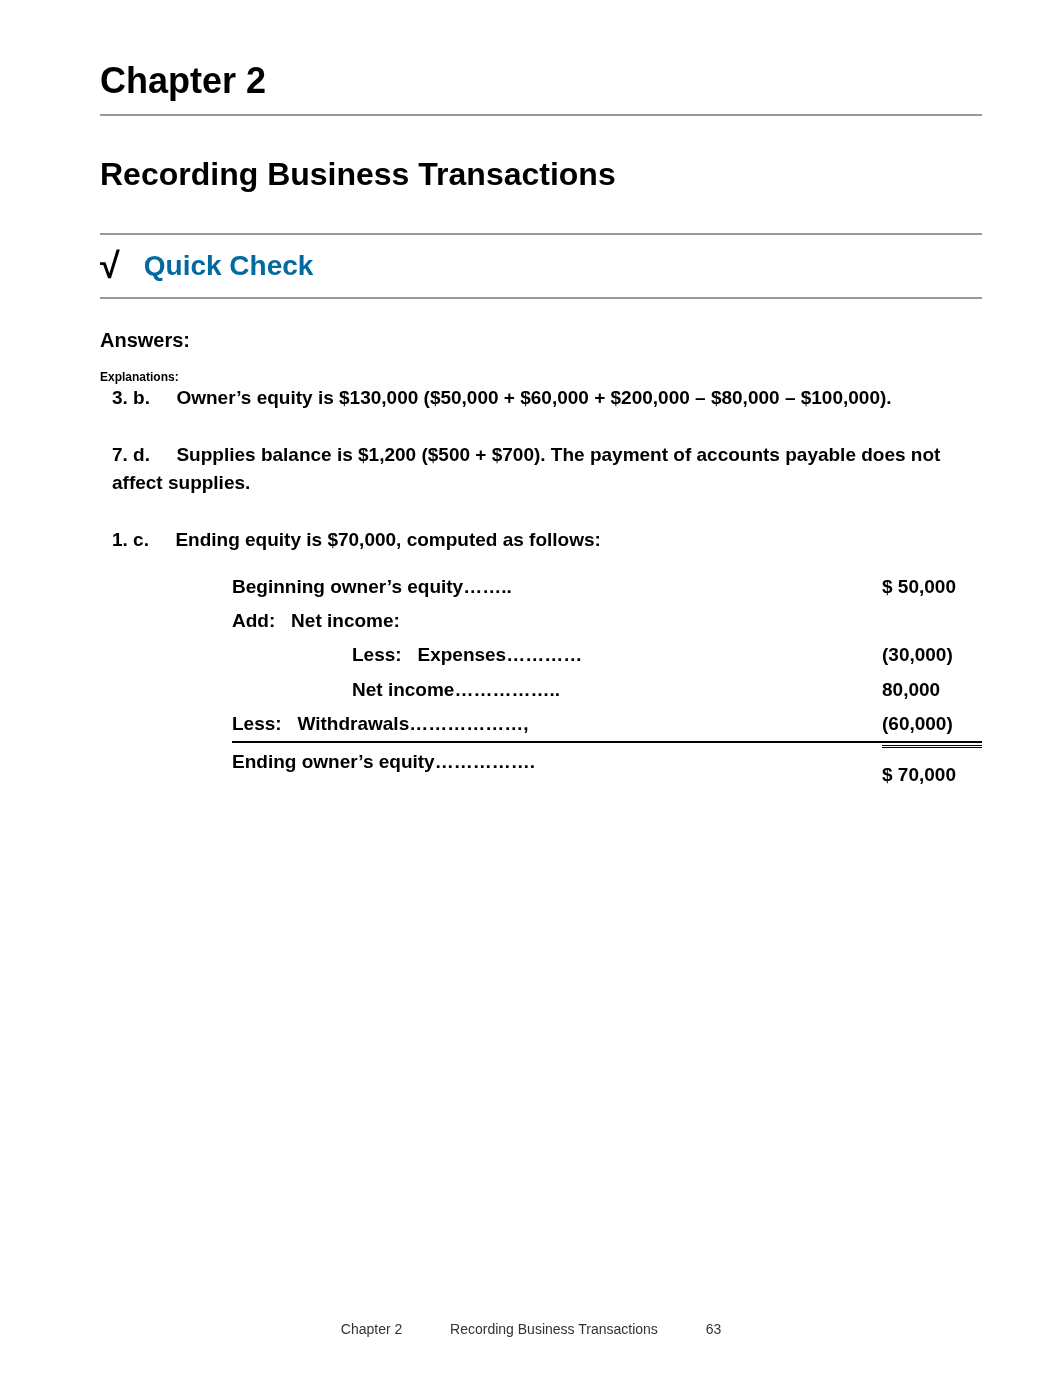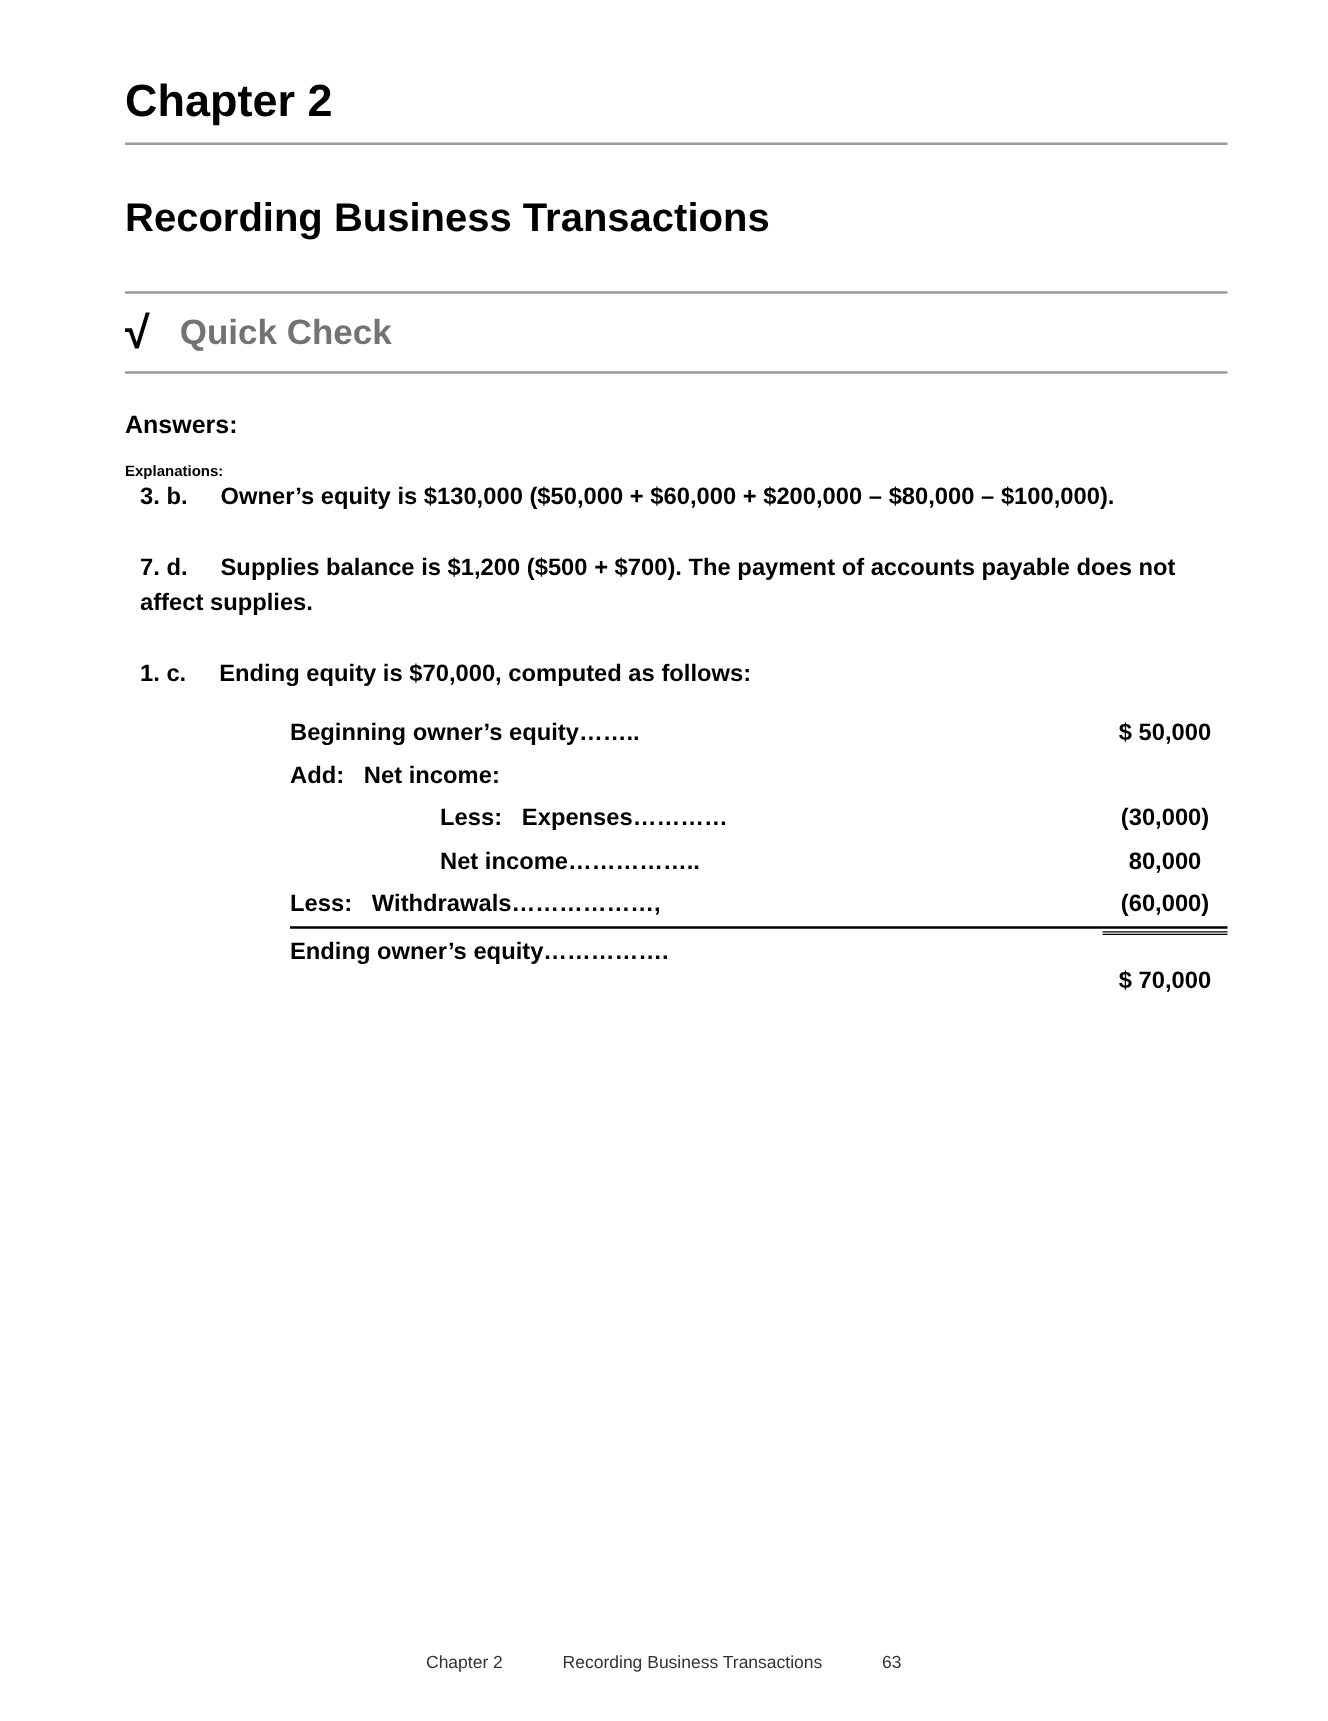--- a/index.html
+++ b/index.html
@@ -49,21 +49,21 @@
 
     .sqrt-symbol {
       font-size: 36px;
       font-weight: bold;
       color: #000;
     }
 
     .quick-check-title {
       font-size: 28px;
       font-weight: 900;
-      color: #737373;
+      color: #0369a1;
     }
 
     .answers-label {
       font-size: 20px;
       font-weight: 900;
       margin-bottom: 18px;
     }
 
     .answers-grid {
       display: grid;
@@ -110,21 +110,21 @@
       font-weight: 700;
       line-height: 1.8;
     }
 
     .equity-row .left {
       flex: 1;
     }
 
     .equity-row .right {
       min-width: 100px;
-      text-align: center;
+      text-align: left;
     }
 
     .equity-row.indent2 .left {
       padding-left: 120px;
     }
 
     .equity-row.total-row .right {
       font-weight: 900;
     }
 
@@ -210,21 +210,21 @@
         <span class="right">80,000</span>
       </div>
 
       <div class="equity-row">
         <span class="left">Less: &nbsp; Withdrawals………………,</span>
         <span class="right">(60,000)</span>
       </div>
 
       <div class="equity-row total-row" style="border-top: 2px solid #000; padding-top: 2px;">
         <span class="left">Ending owner’s equity…………….</span>
-        <span class="right" style="border-top: 3px double #000; padding-top: 20px;">$ 70,000</span>
+        <span class="right" style="border-top: 3px double #000; padding-top: 10px;">$ 70,000</span>
       </div>
 
     </div>
   </div>
 
 </div>
 
 <div class="footer">
   <span>Chapter 2</span>
   <span class="footer-separator">&nbsp;&nbsp;</span>

